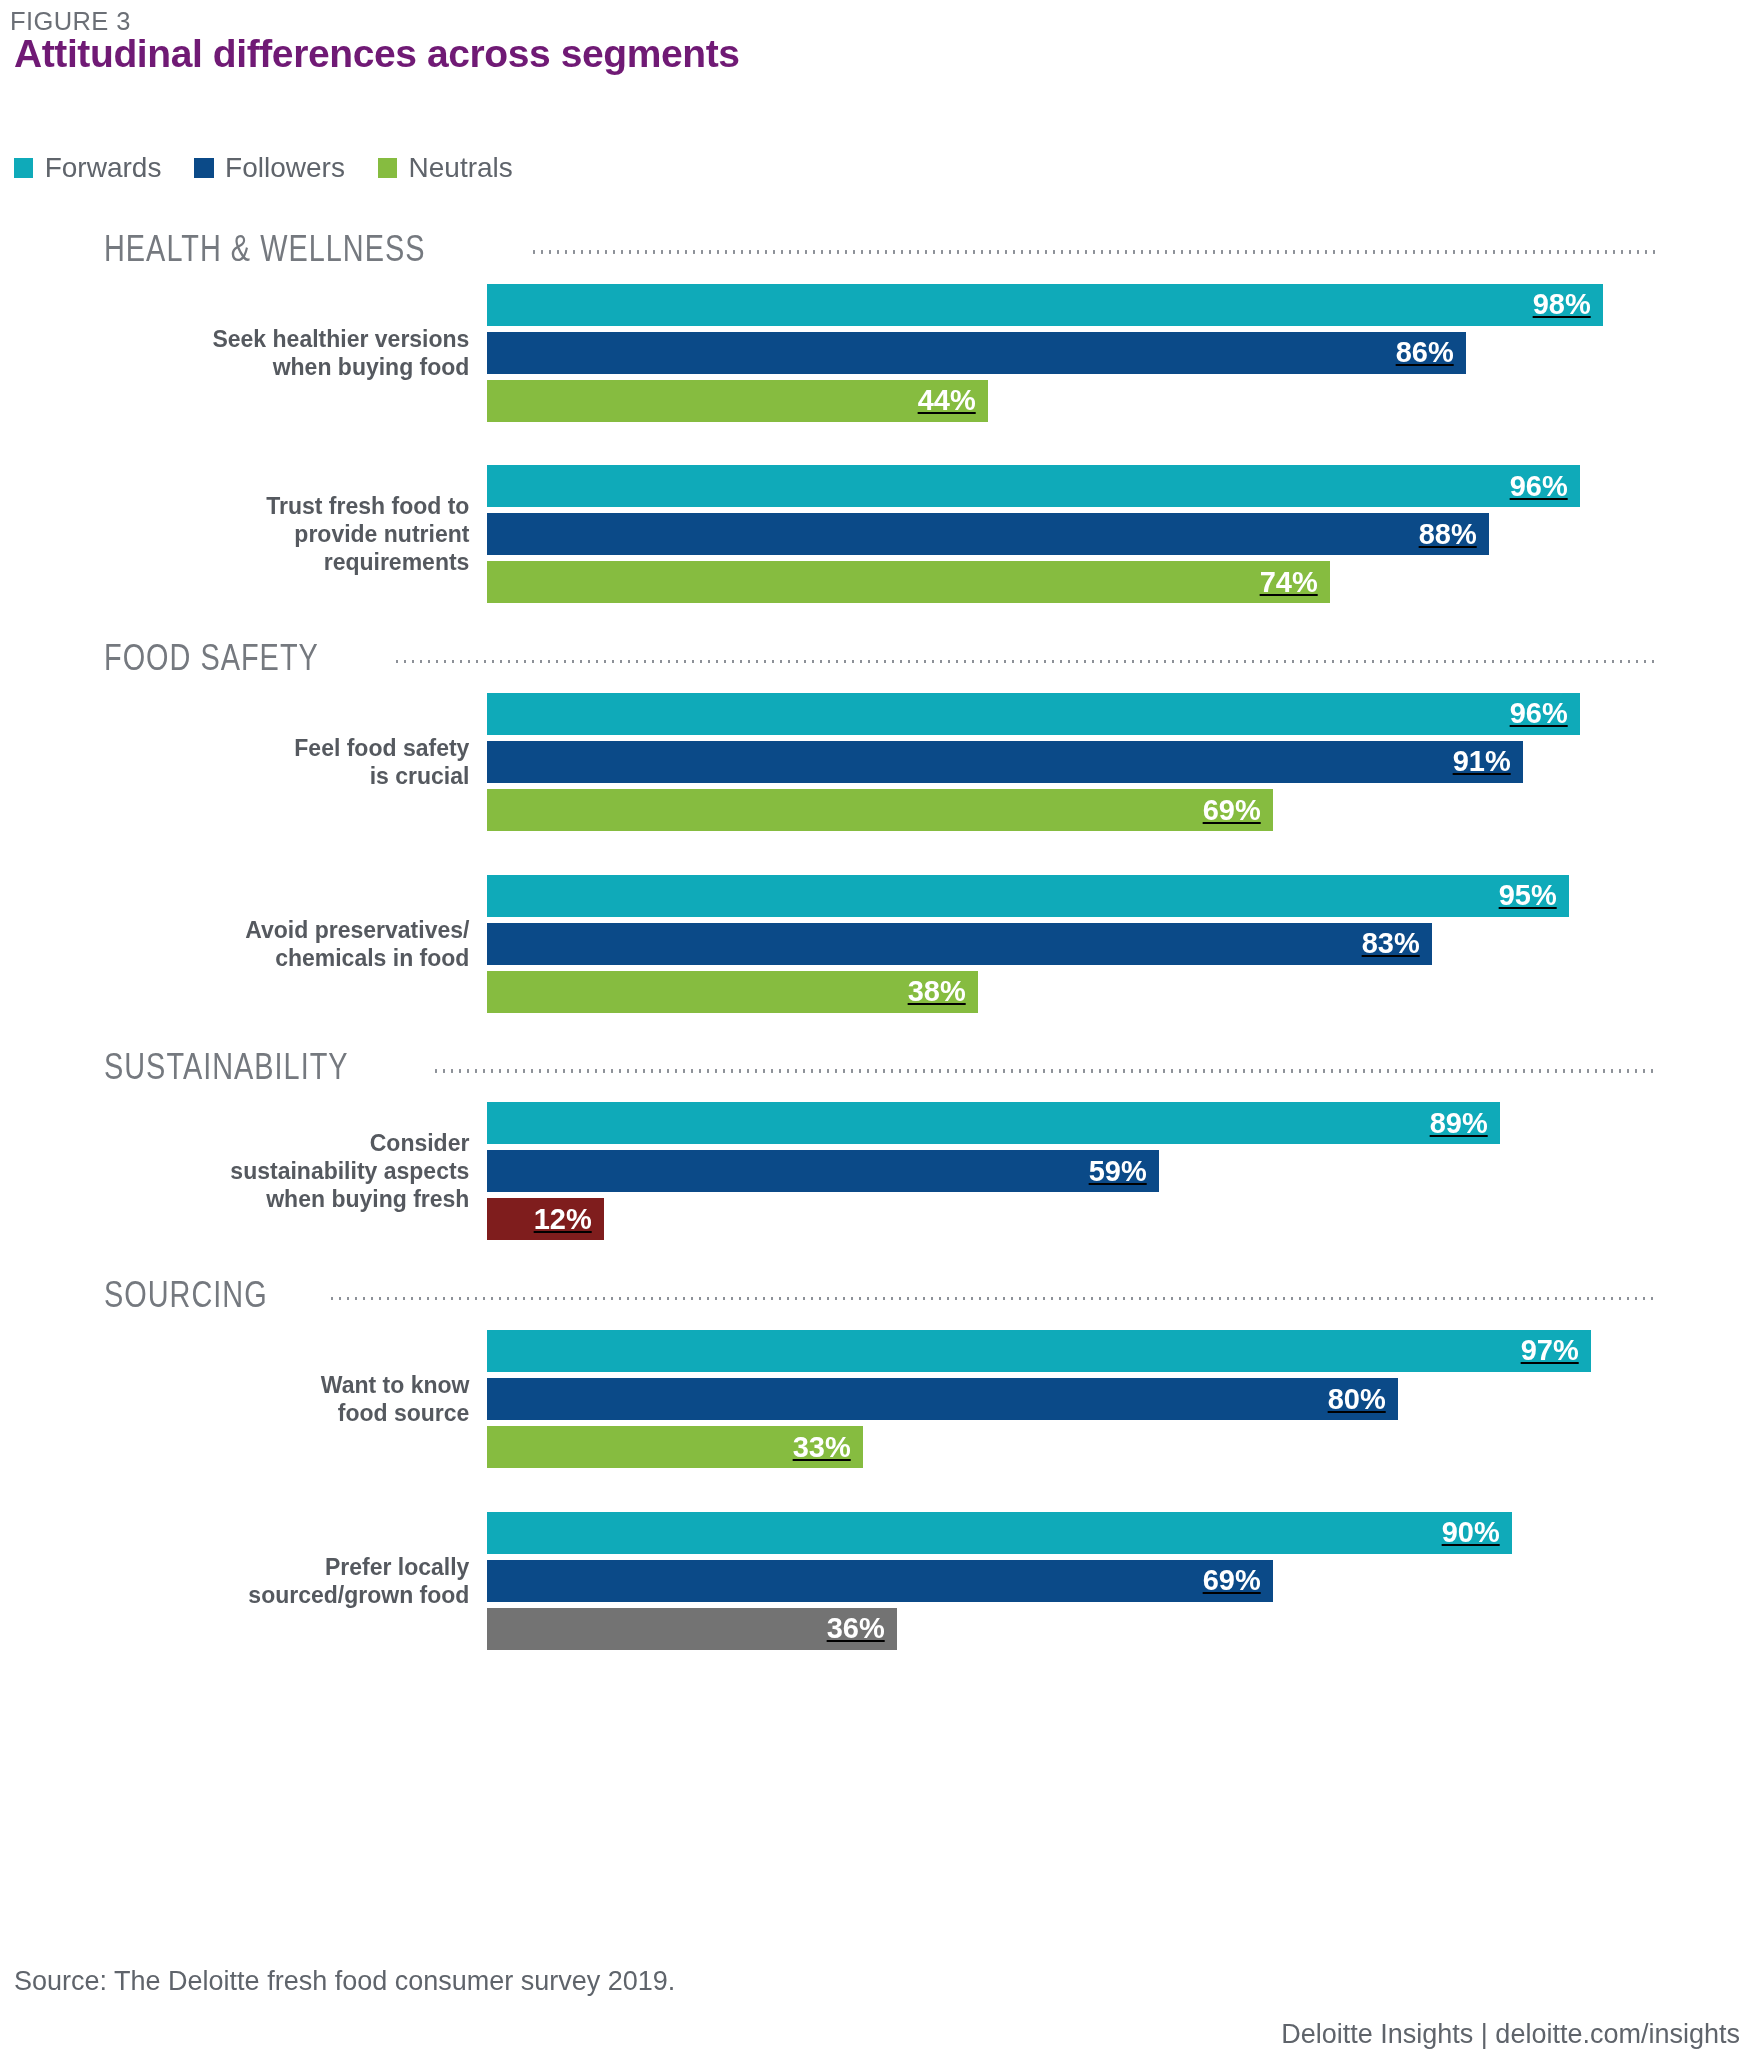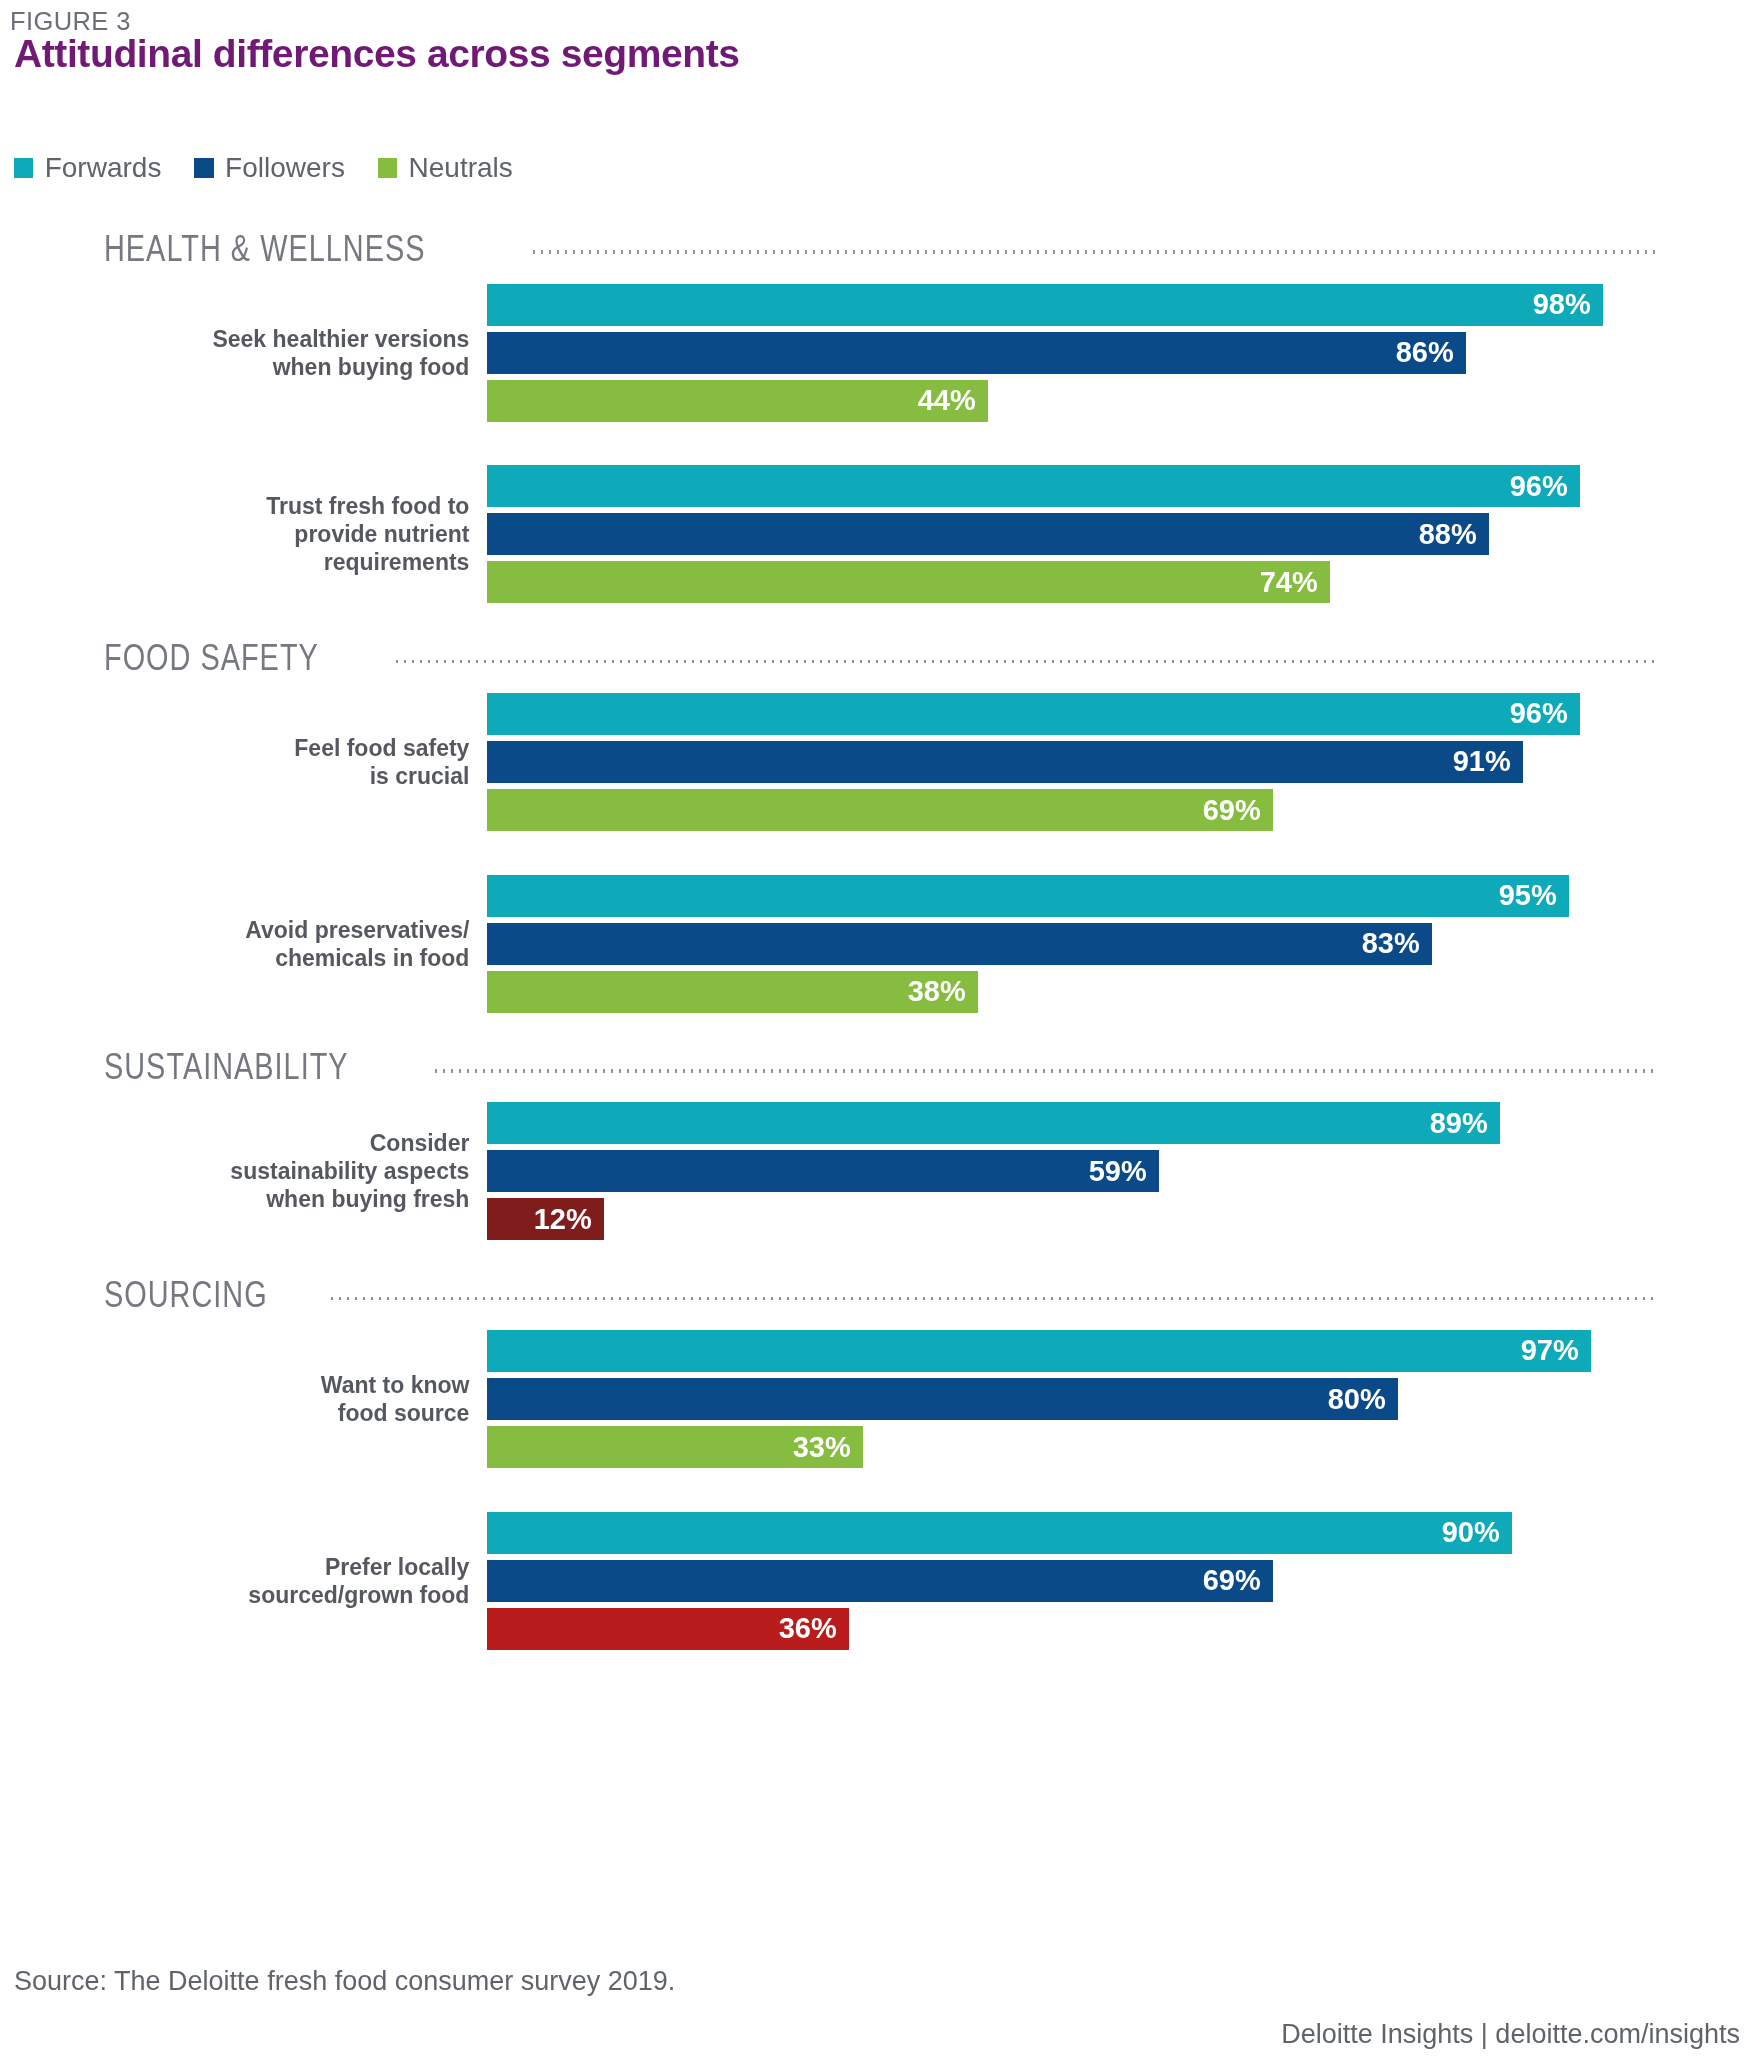--- a/index.html
+++ b/index.html
@@ -129,20 +129,21 @@
   }
   .bars {
     flex: 1 1 auto;
     position: relative;
   }
   .bar-row {
     height: 42px;
     margin-bottom: 6.1px;
     display: flex;
     align-items: flex-start;
+    text-decoration: underline;
   }
   .bar-row:last-child { margin-bottom: 0; }
   .bar {
     height: 42px;
     display: flex;
     align-items: center;
     justify-content: flex-end;
     box-sizing: border-box;
     padding-right: 12.3px;
   }
@@ -380,21 +381,21 @@
               <div class="bar" style="background: rgb(15, 170, 185); width: 1025px;">
                 <span class="bar-value">90%</span>
               </div>
             </div>
             <div class="bar-row">
               <div class="bar" style="background: rgb(11, 74, 136); width: 786px;">
                 <span class="bar-value">69%</span>
               </div>
             </div>
             <div class="bar-row">
-              <div class="bar" style="background: #b91c1c; width: 362px;">
+              <div class="bar" style="background: #737373; width: 410px;">
                 <span class="bar-value">36%</span>
               </div>
             </div>
           </div>
         </div>
       </div>
     </div>
 
   <div class="source">Source: The Deloitte fresh food consumer survey 2019.</div>
   <div class="brand">Deloitte Insights | deloitte.com/insights</div>

